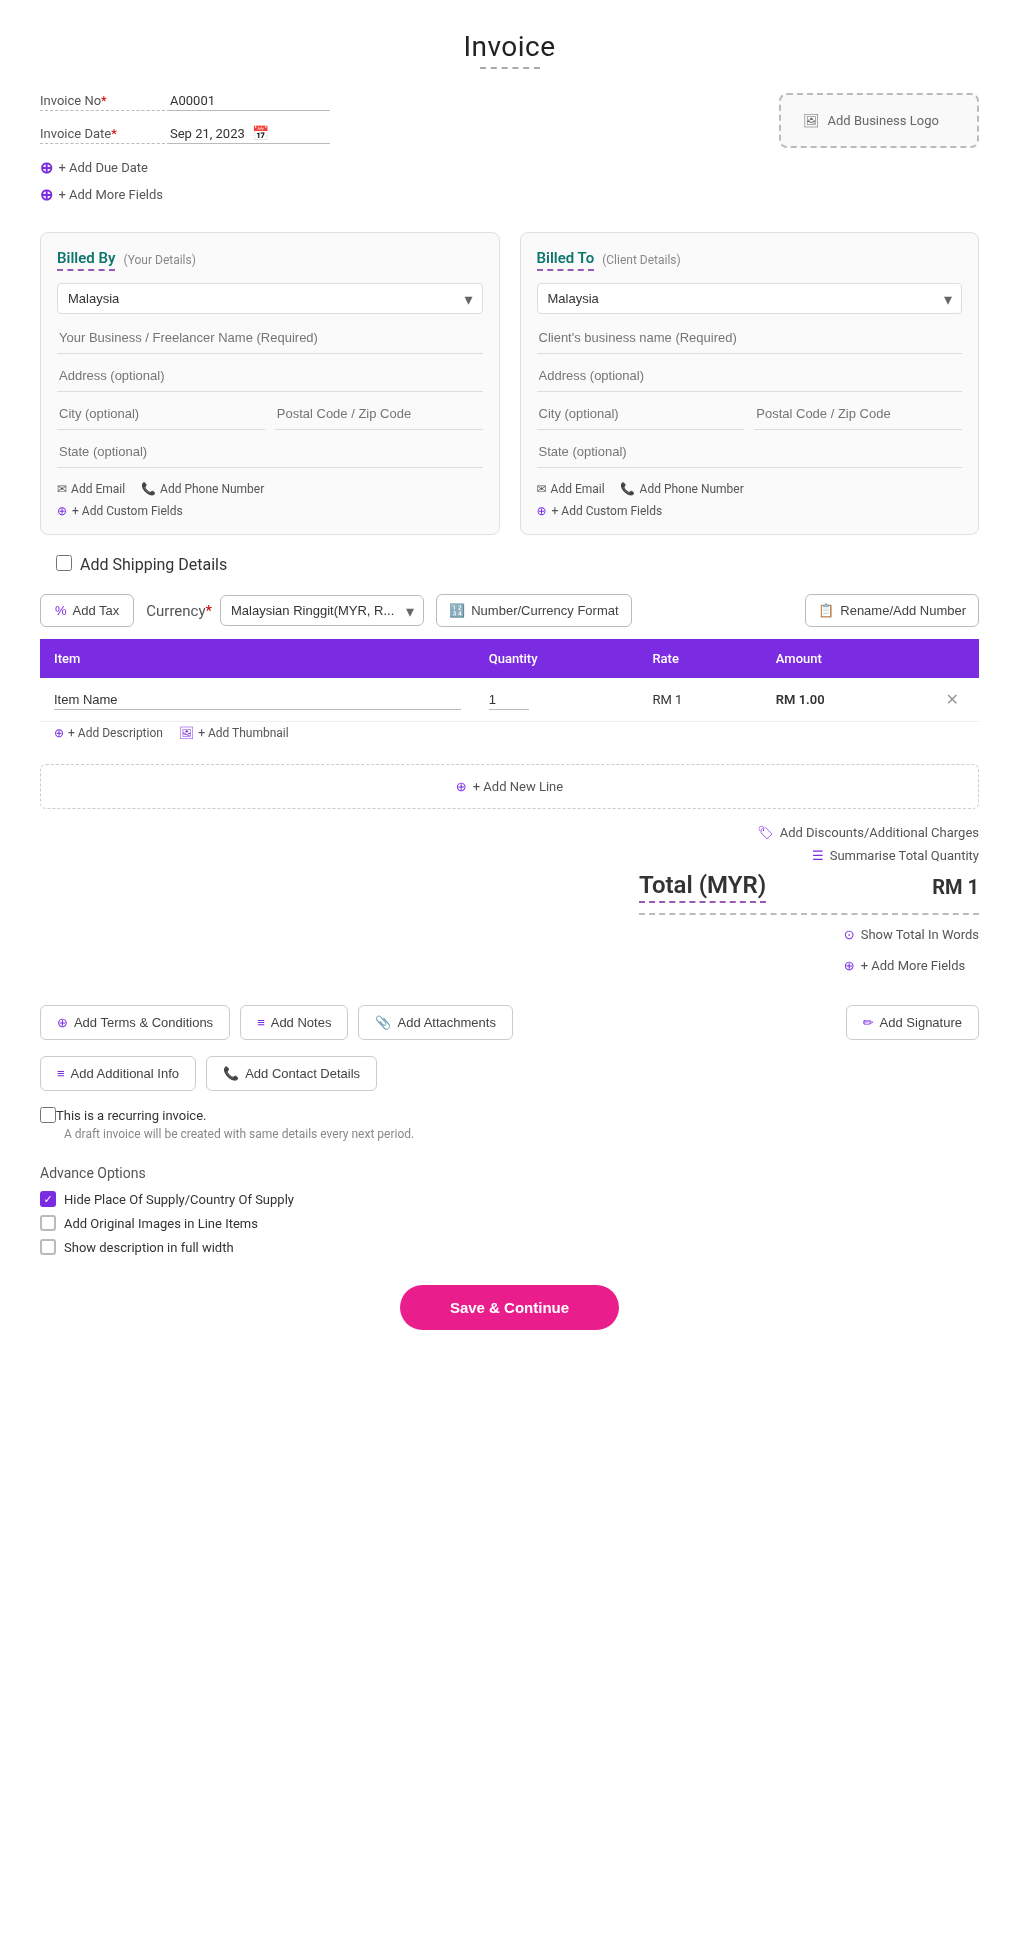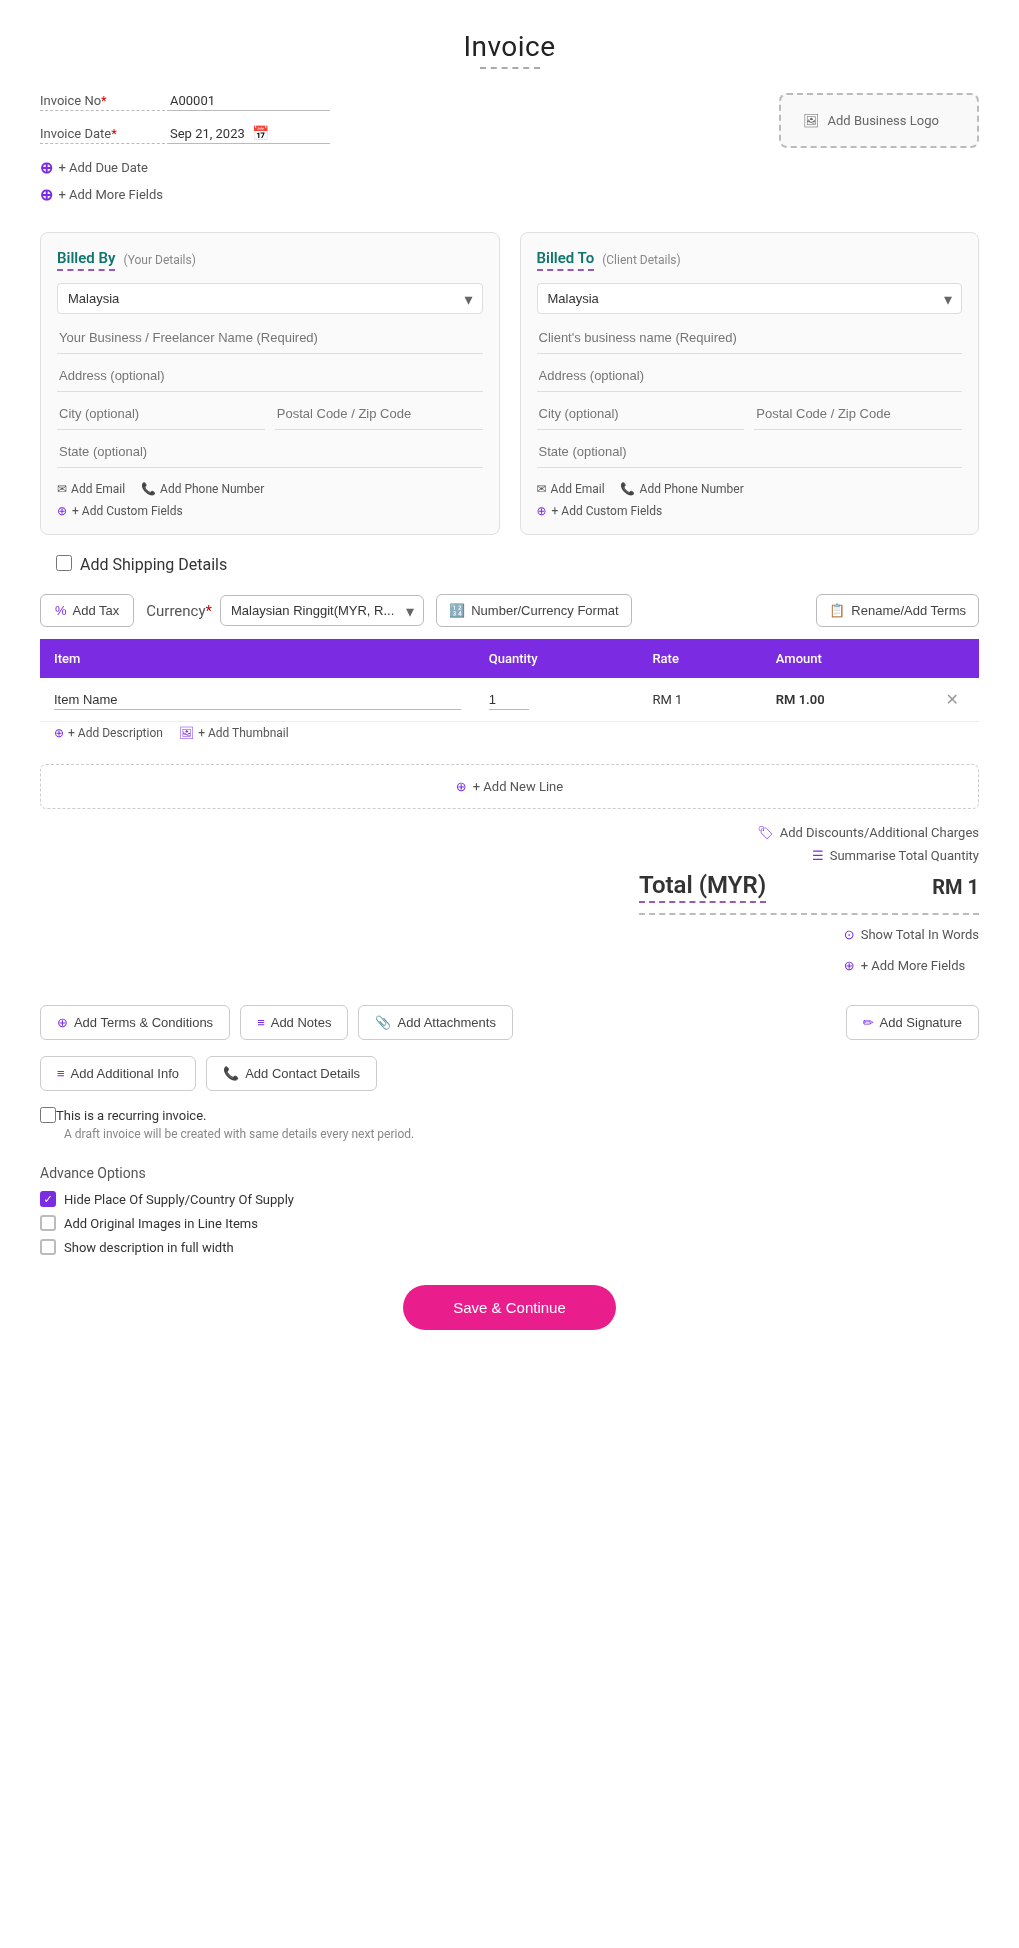--- a/index.html
+++ b/index.html
@@ -480,21 +480,21 @@
       text-align: center;
       margin-top: 30px;
     }
     .save-btn {
       background: linear-gradient(90deg, #e91e8c, #e91e8c);
       color: #fff;
       border: none;
       border-radius: 25px;
       padding: 14px 50px;
       font-size: 15px;
-      font-weight: 400;
+      font-weight: 700;
       cursor: pointer;
       min-width: 200px;
     }
 
     .calendar-icon {
       color: #aaa;
       font-size: 14px;
     }
     .icon-purple { color: #7b2be2; }
   </style>
@@ -630,21 +630,21 @@
       </select>
       <span class="select-arrow">▾</span>
     </div>
   </div>
   <button class="number-format-btn">
     <span>🔢</span>
     <span>Number/Currency Format</span>
   </button>
   <button class="rename-btn">
     <span>📋</span>
-    <span>Rename/Add Terms</span>
+    <span>Rename/Add Number</span>
   </button>
 </div>
 
 <table class="invoice-table">
   <thead class="table-header">
     <tr>
       <th>Item</th>
       <th>Quantity</th>
       <th>Rate</th>
       <th>Amount</th>

